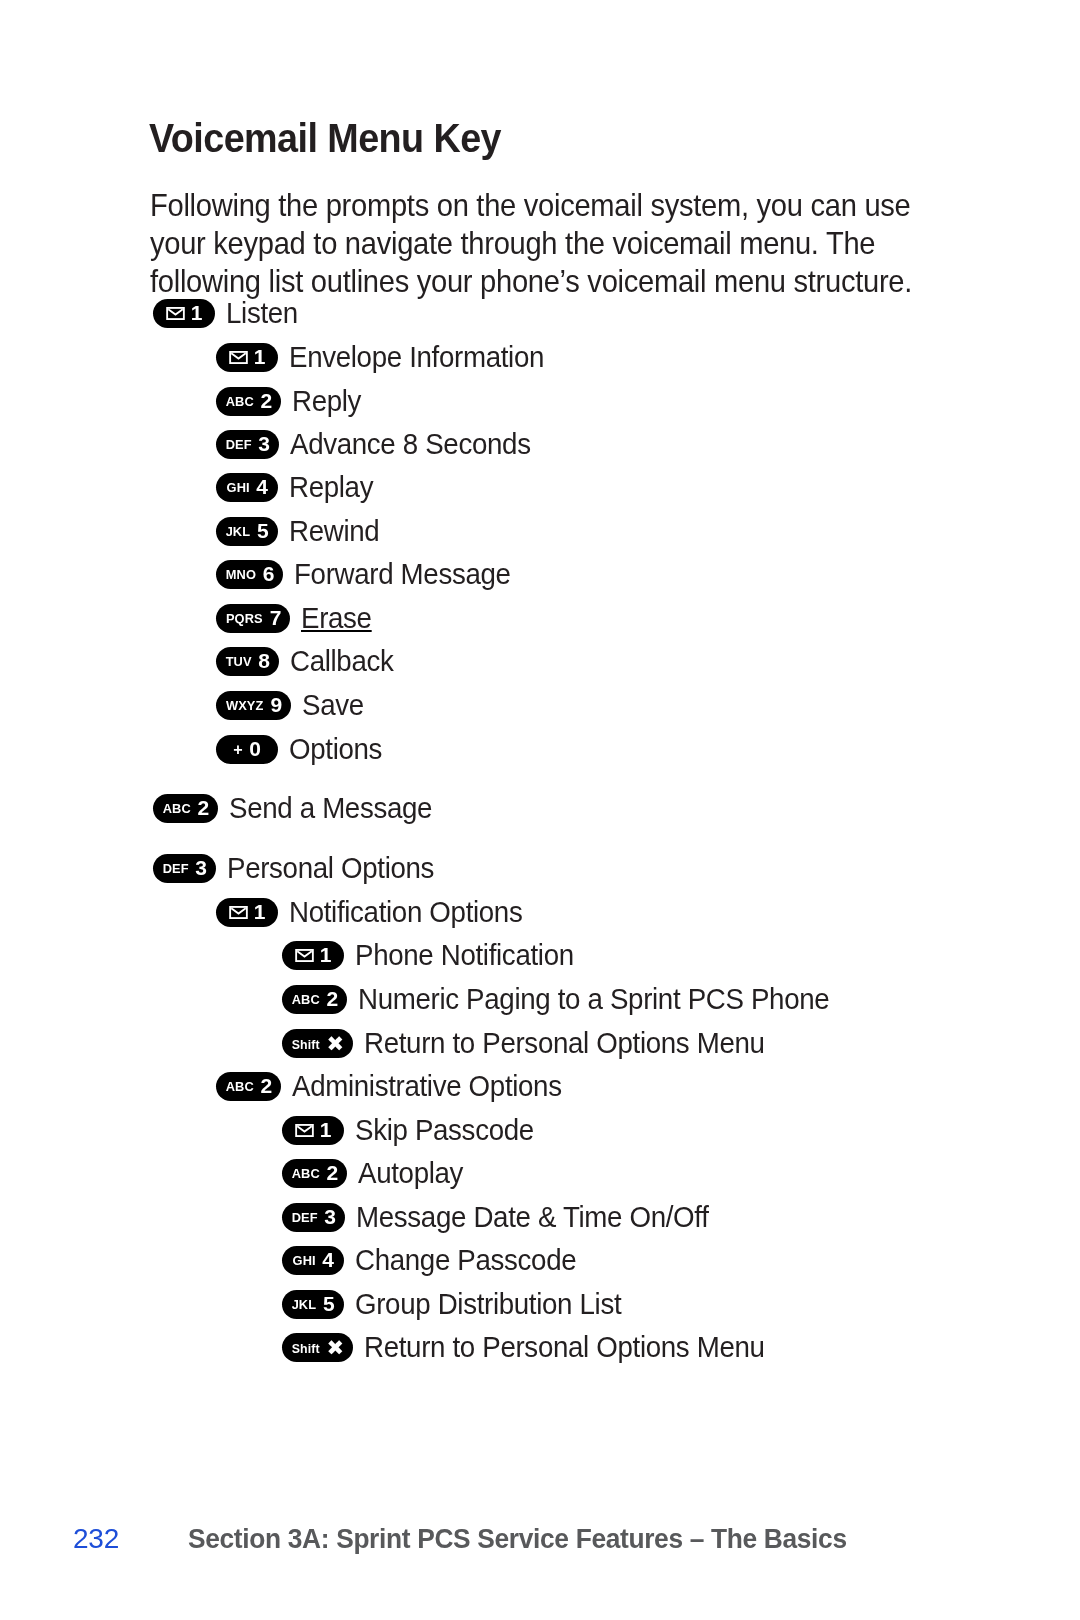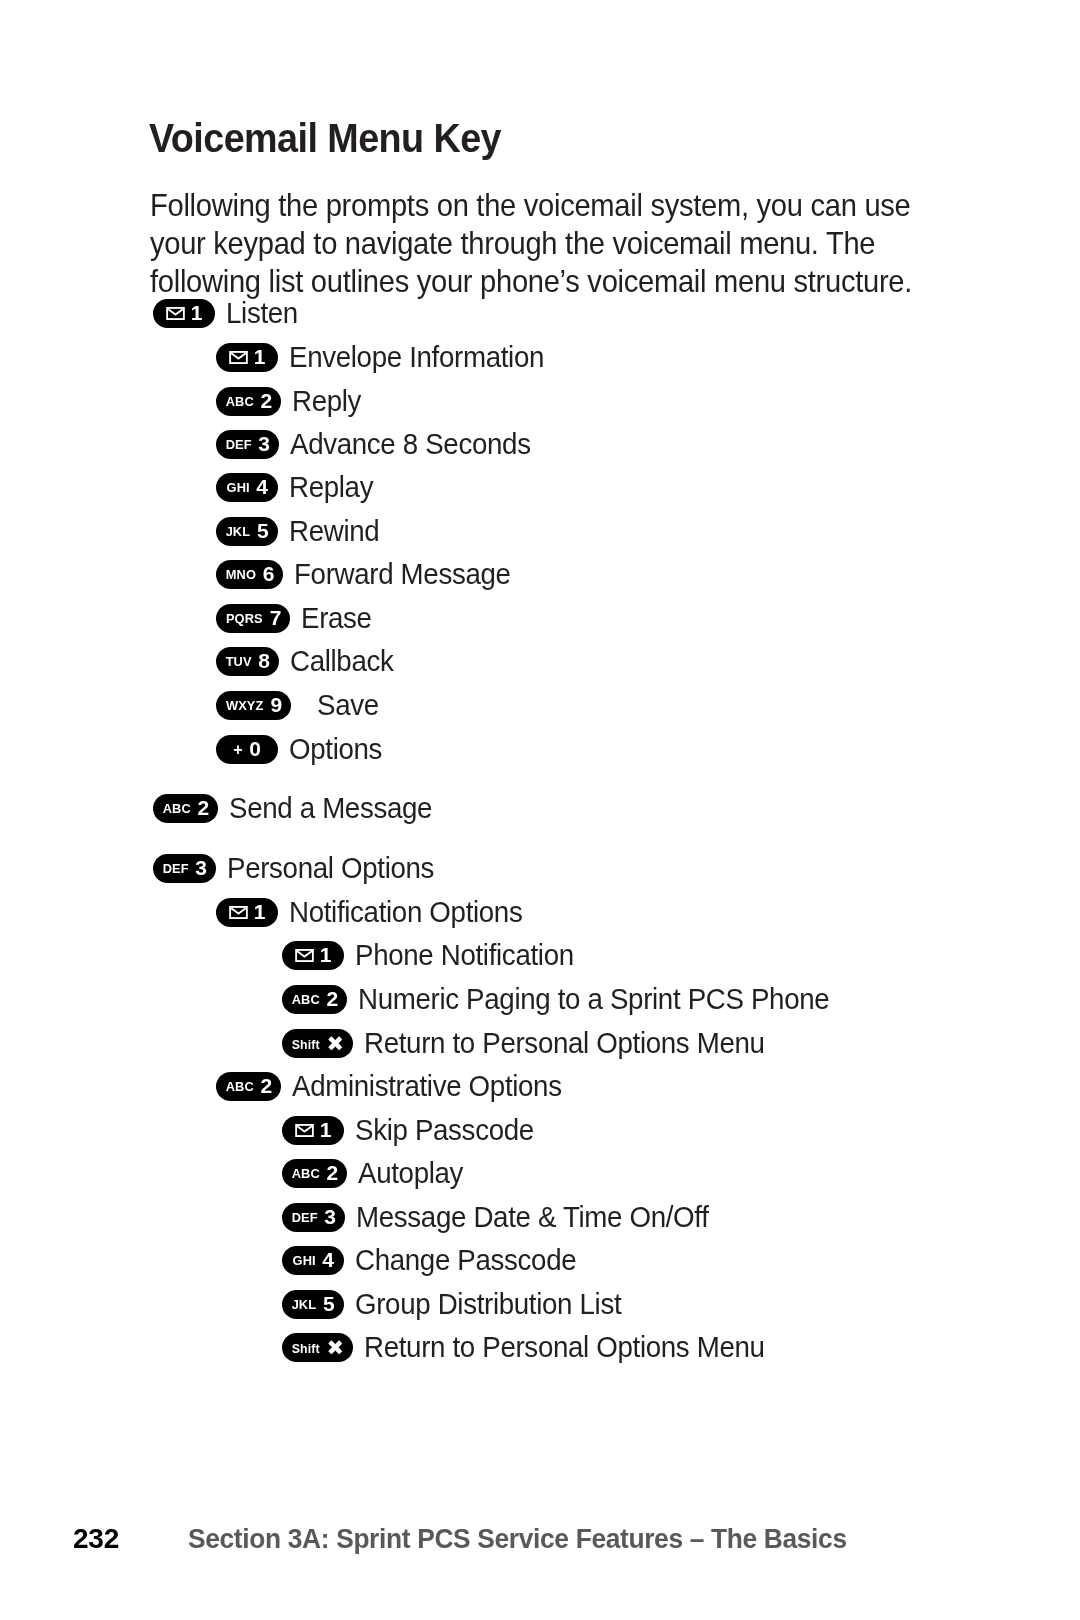--- a/index.html
+++ b/index.html
@@ -140,22 +140,22 @@
     transform: scaleX(0.955);
     transform-origin: left center;
   }
 
   
   .footer-page {
     position: absolute;
     left: 57px;
     top: 1523px;
     font-size: 28px;
-    font-weight: bold;
-    color: #000000;
+    font-weight: normal;
+    color: #1d4ed8;
     letter-spacing: -0.2px;
   }
   .footer-text {
     position: absolute;
     left: 172px;
     top: 1523px;
     font-size: 28px;
     font-weight: bold;
     color: #58595b;
     letter-spacing: -0.35px;
@@ -226,35 +226,35 @@
         </span>
         <span class="label">Rewind</span>
       </div>
       <div class="row lvl2" style="top: 558px; text-align: center;">
         <span class="key">
           <span class="sub">MNO</span>
           <span class="digit">6</span>
         </span>
         <span class="label">Forward Message</span>
       </div>
-      <div class="row lvl2" style="top: 602px;">
+      <div class="row lvl2" style="top: 602px; text-decoration: underline;">
         <span class="key">
           <span class="sub">PQRS</span>
           <span class="digit">7</span>
         </span>
         <span class="label">Erase</span>
       </div>
       <div class="row lvl2" style="top: 645px;">
         <span class="key">
           <span class="sub">TUV</span>
           <span class="digit">8</span>
         </span>
         <span class="label">Callback</span>
       </div>
-      <div class="row lvl2" style="top: 689px; gap: 15px;">
+      <div class="row lvl2" style="top: 689px;">
         <span class="key">
           <span class="sub">WXYZ</span>
           <span class="digit">9</span>
         </span>
         <span class="label">Save</span>
       </div>
       <div class="row lvl2" style="top: 733px;">
         <span class="key">
           <span class="sub plus">+</span>
           <span class="digit">0</span>

